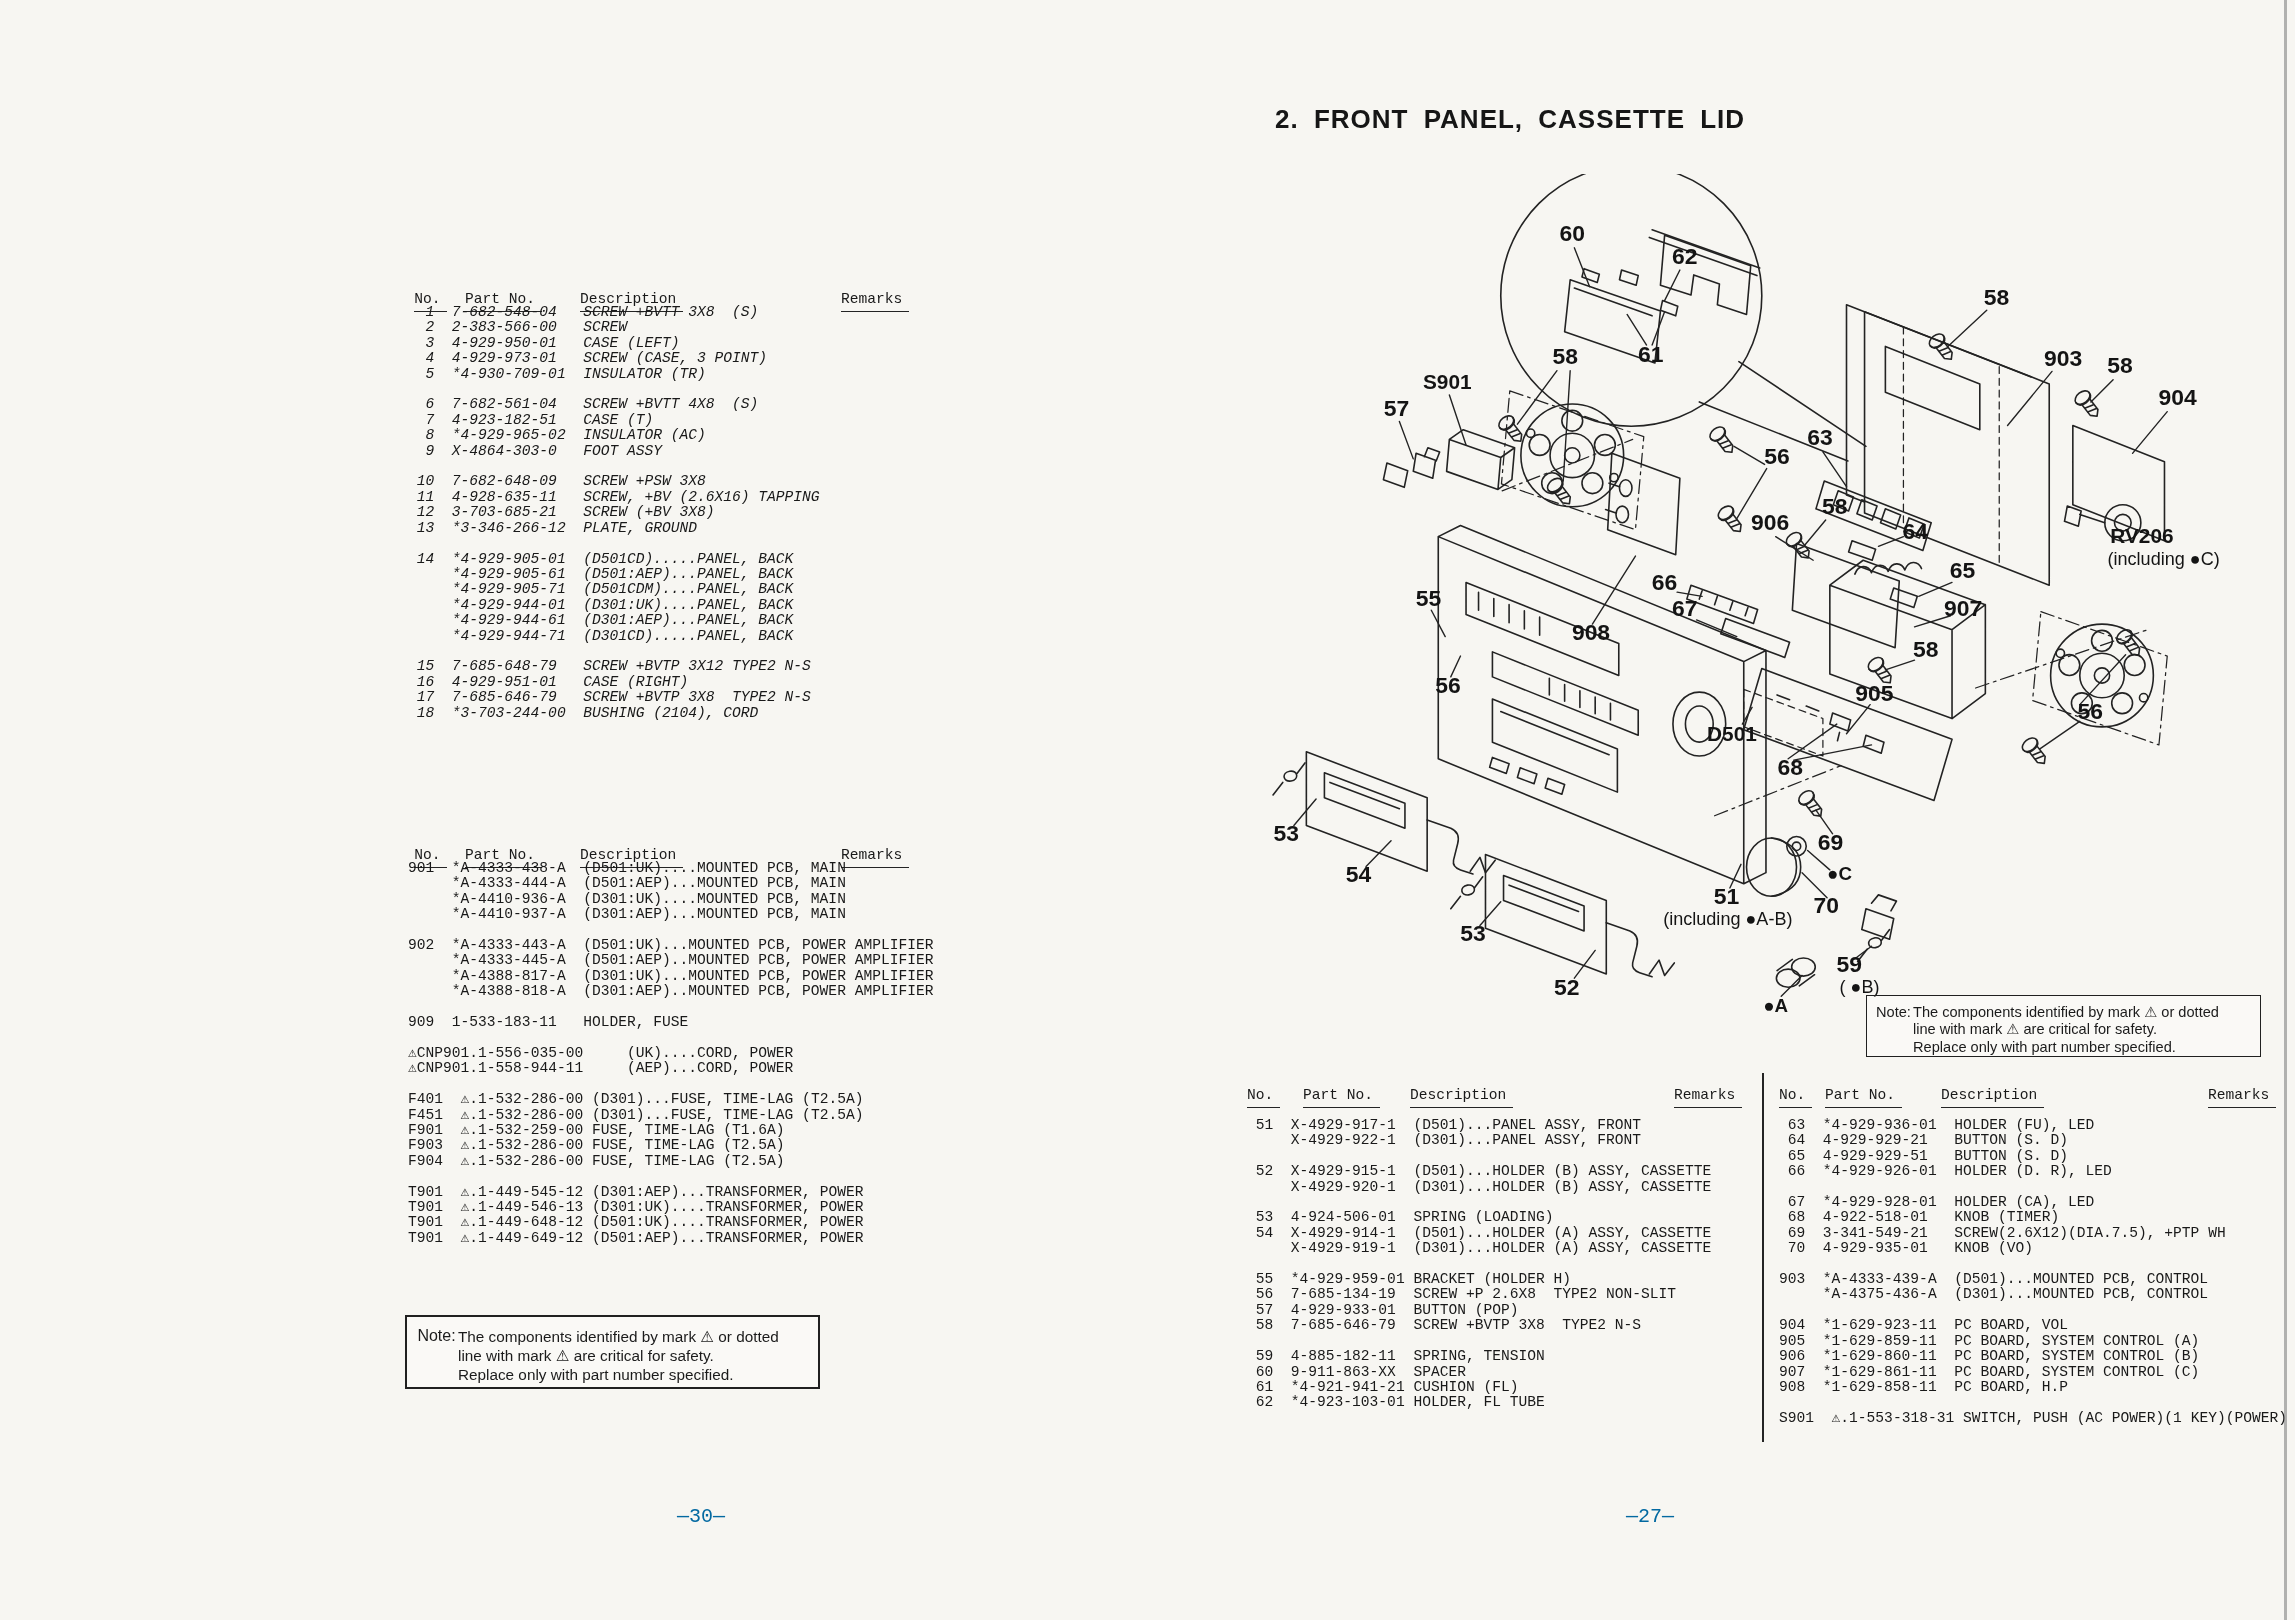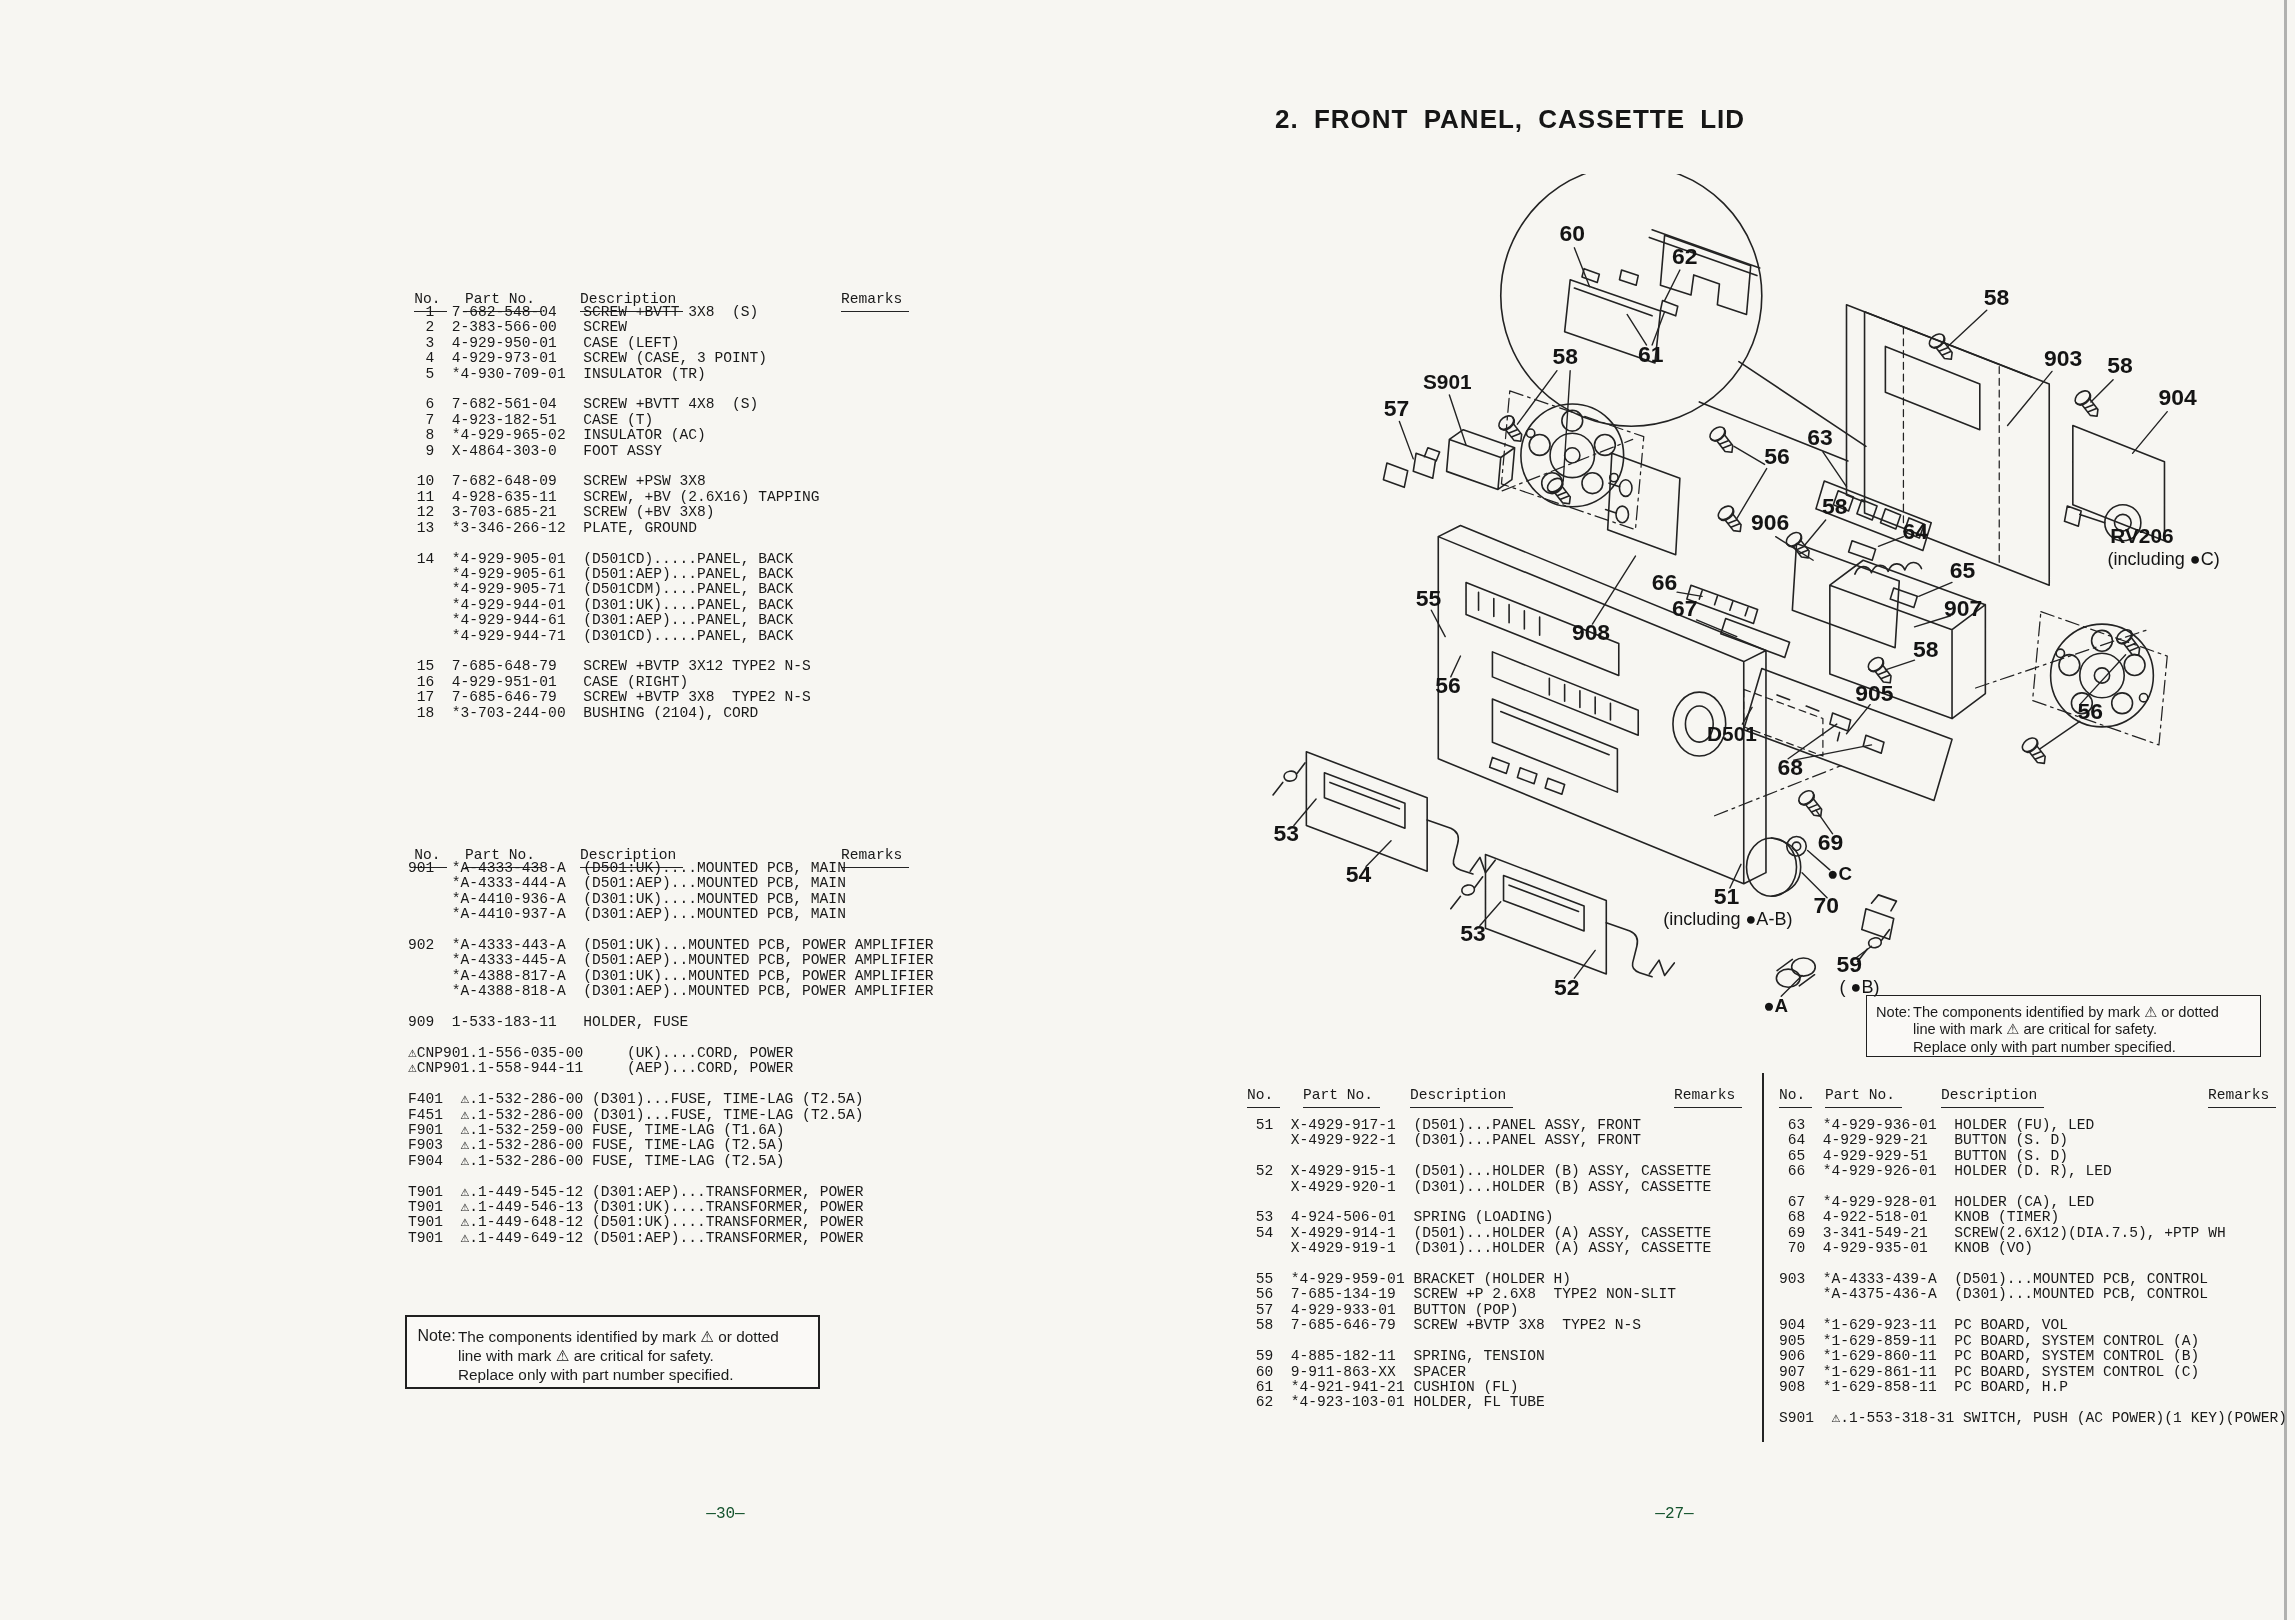--- a/index.html
+++ b/index.html
@@ -19,22 +19,22 @@
   .note .nlab{position:absolute;font-weight:400;}
   .note .nbody{position:absolute;}
   #noteL{left:405px;top:1315px;width:411px;height:70px;}
   #noteL .nlab{left:10.4px;top:9.7px;font-size:16px;}
   #noteL .nbody{left:51px;top:9.7px;font-size:15.3px;line-height:19px;}
   #noteR{left:1866px;top:995px;width:393px;height:60px;border-width:1.7px;}
   #noteR .nlab{left:9px;top:7.6px;font-size:14.6px;}
   #noteR .nbody{left:46px;top:7.6px;font-size:14.6px;line-height:17.7px;}
   
   #divider{left:1762px;top:1073px;width:2.1px;height:369px;background:#242424;}
-  .pgnum{position:absolute;width:97px;text-align:center;top:1505px;
-         font-family:"Liberation Mono","DejaVu Sans Mono",monospace;font-size:16px;color:#14532d;}
+  .pgnum{position:absolute;width:97px;text-align:left;top:1505px;
+         font-family:"Liberation Mono","DejaVu Sans Mono",monospace;font-size:20px;color:#0369a1;}
   #pg30{left:677px;}
   #pg31{left:1626px;}
   #scan-edge{left:2284px;top:0;width:2.8px;height:1621px;background:#6c6c6c;opacity:.5;}
   
   #diag{position:absolute;left:1180px;top:174px;width:1115px;height:903px;}
   #diag .ld{stroke-width:2;}
   #diag .dd{stroke-dasharray:20 7 4 7;stroke-width:1.8;}
   #diag .dsh{stroke-dasharray:10 7;stroke-width:1.8;}
   #diag text{stroke:none;fill:#141414;}
   #diag text.num{font:700 33px "Liberation Sans",sans-serif;}
@@ -45,21 +45,21 @@
 </head>
 <body>
 
 <div class="tbl" id="t-left1" style="left:408px;top:275px;">
   <div class="hd">
     <span style="left:6.2px">No.</span>
     <span style="left:57px">Part No.</span>
     <span style="left:172px">Description</span>
     <span style="left:433px">Remarks</span>
   </div>
-  <div class="bd" style="left:0;top:30px;">  1  7-682-548-04   SCREW +BVTT 3X8  (S)
+  <div class="bd" style="left:0;top:30px;font-style:italic;">  1  7-682-548-04   SCREW +BVTT 3X8  (S)
   2  2-383-566-00   SCREW
   3  4-929-950-01   CASE (LEFT)
   4  4-929-973-01   SCREW (CASE, 3 POINT)
   5  *4-930-709-01  INSULATOR (TR)
 
   6  7-682-561-04   SCREW +BVTT 4X8  (S)
   7  4-923-182-51   CASE (T)
   8  *4-929-965-02  INSULATOR (AC)
   9  X-4864-303-0   FOOT ASSY
 

